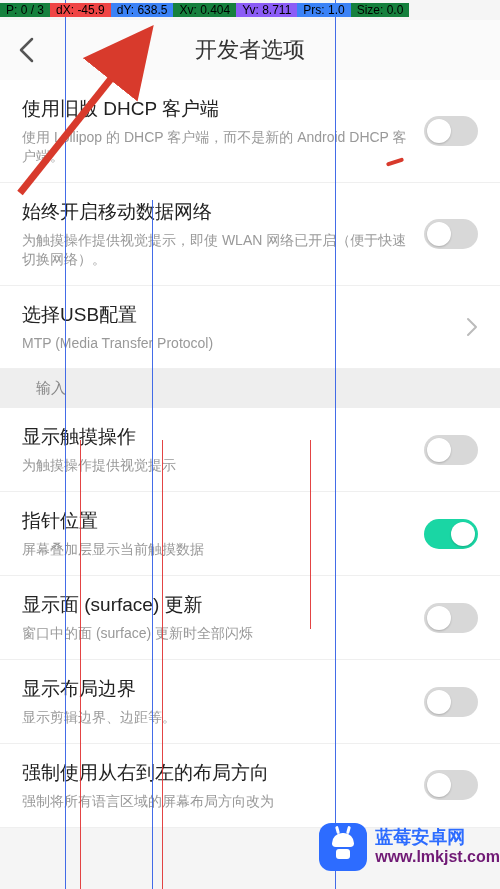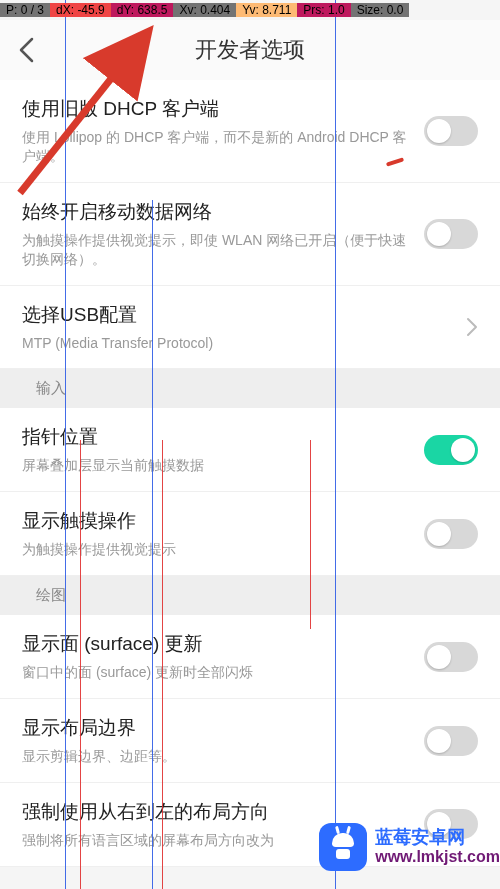--- a/index.html
+++ b/index.html
@@ -14,24 +14,24 @@
 .debug-bar {
   height: 20px;
   display: flex;
   font-size: 12px;
   color: #000;
   align-items: center;
   position: relative;
   z-index: 5;
 }
 .debug-seg { padding: 0 6px; white-space: nowrap; }
-.bg-white  { background: #737373; text-align: center; }
+.bg-white  { background: #15803d; text-align: center; }
 .bg-green  { background: #ef4444; }
-.bg-red    { background: #be185d; }
-.bg-yellow { background: #fdba74; }
+.bg-red    { background: #3b82f6; }
+.bg-yellow { background: #8b5cf6; }
 .header {
   height: 60px;
   background: #fafafa;
   display: flex;
   align-items: center;
   position: relative;
 }
 .back {
   position: absolute;
   left: 18px;
@@ -209,35 +209,34 @@
       <svg width="12" height="20" viewBox="0 0 12 20">
           <polyline points="2,2 10,10 2,18" fill="none" stroke="#bbb" stroke-width="2" stroke-linecap="round" stroke-linejoin="round"></polyline>
         </svg>
     </div>
   </div>
 
   <div class="section-header">输入</div>
 
   <div class="item">
     <div class="texts">
+      <div class="item-title">显示触摸操作</div>
+      <div class="item-sub">为触摸操作提供视觉提示</div>
+    </div>
+    <div class="switch"></div>
+  </div>
+
+  <div class="item">
+    <div class="texts">
       <div class="item-title">指针位置</div>
       <div class="item-sub">屏幕叠加层显示当前触摸数据</div>
     </div>
     <div class="switch on"></div>
   </div>
 
-  <div class="item">
-    <div class="texts">
-      <div class="item-title">显示触摸操作</div>
-      <div class="item-sub">为触摸操作提供视觉提示</div>
-    </div>
-    <div class="switch"></div>
-  </div>
-
-  <div class="section-header">绘图</div>
 
   <div class="item">
     <div class="texts">
       <div class="item-title">显示面 (surface) 更新</div>
       <div class="item-sub">窗口中的面 (surface) 更新时全部闪烁</div>
     </div>
     <div class="switch"></div>
   </div>
 
   <div class="item">

